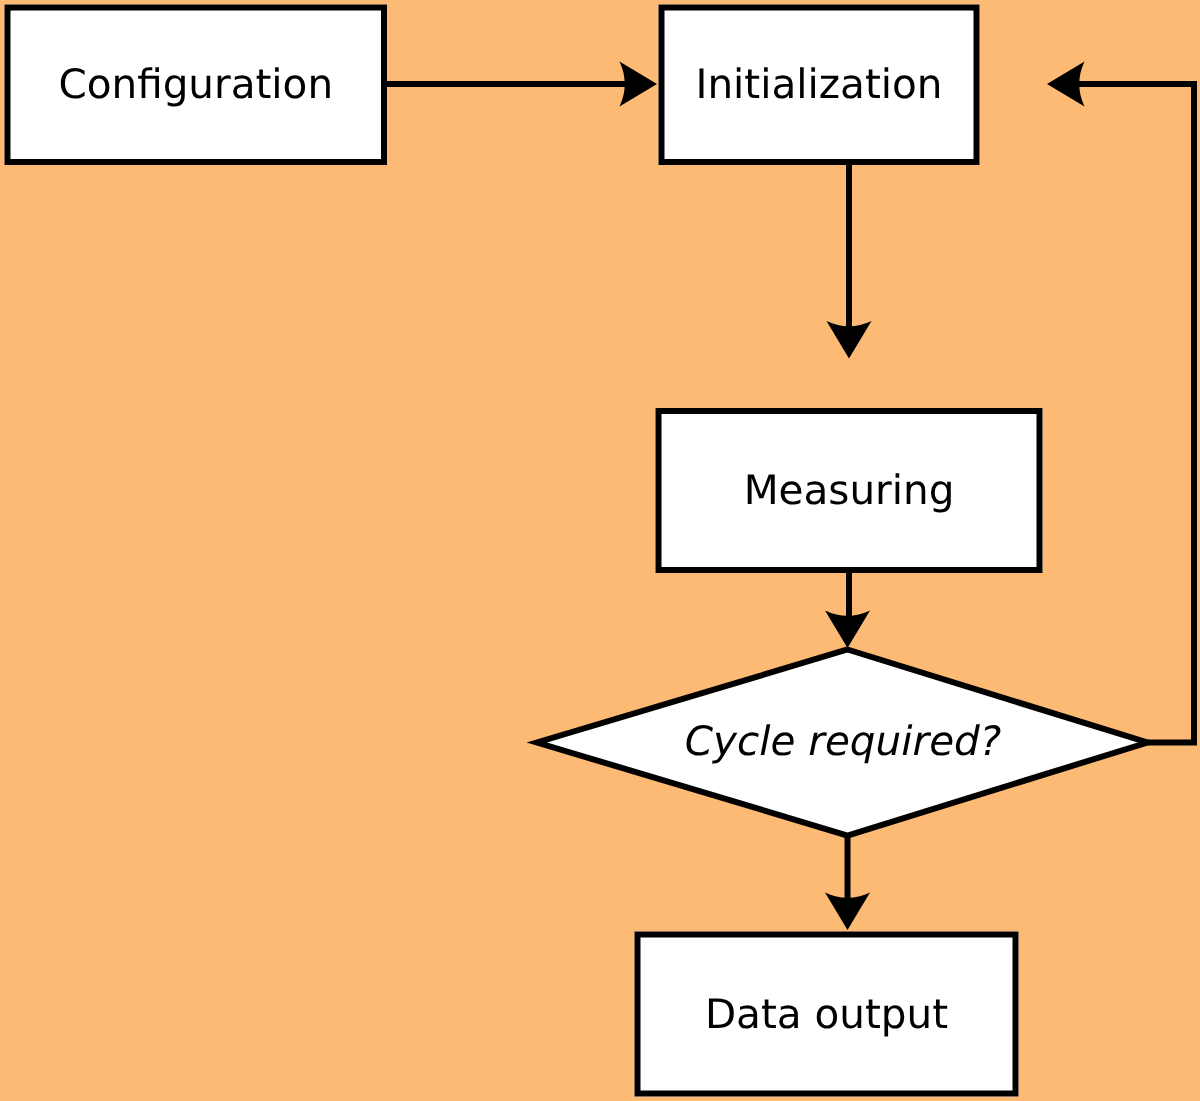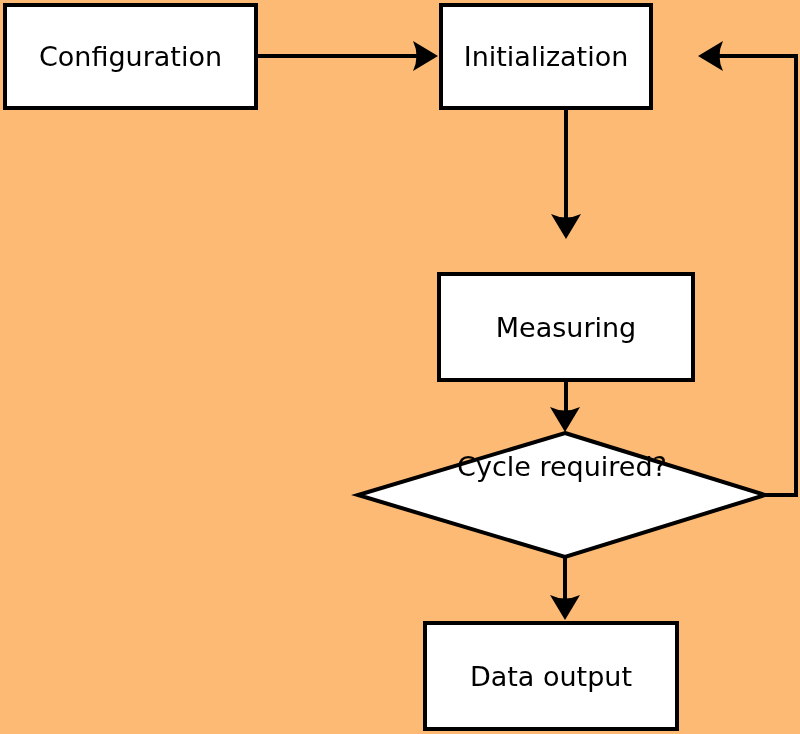--- a/index.html
+++ b/index.html
@@ -50,25 +50,26 @@
     color: #000000;
     white-space: nowrap;
   }
   .node-configuration { left: 3px;   top: 3px;   width: 255px; height: 107px; }
   .node-initialization { left: 439px; top: 3px;   width: 214px; height: 107px; }
   .node-measuring     { left: 437px; top: 240px; width: 258px; height: 110px; margin-top: 32px; }
   .node-data-output   { left: 423px; top: 621px; width: 256px; height: 110px; }
   .diamond-label {
     position: absolute;
     left: 562px;
-    top: 466px;
+    top: 495px;
     transform: translate(-50%, -50%);
     font-size: 27px;
     color: #000000;
     white-space: nowrap;
+    font-style: italic;
   }
 </style>
 </head>
 <body>
 
 <div class="canvas">
 
   <svg class="edges" viewBox="0 0 800 734">
 
     <path class="edge-line" d="M258 56 H424"></path>

